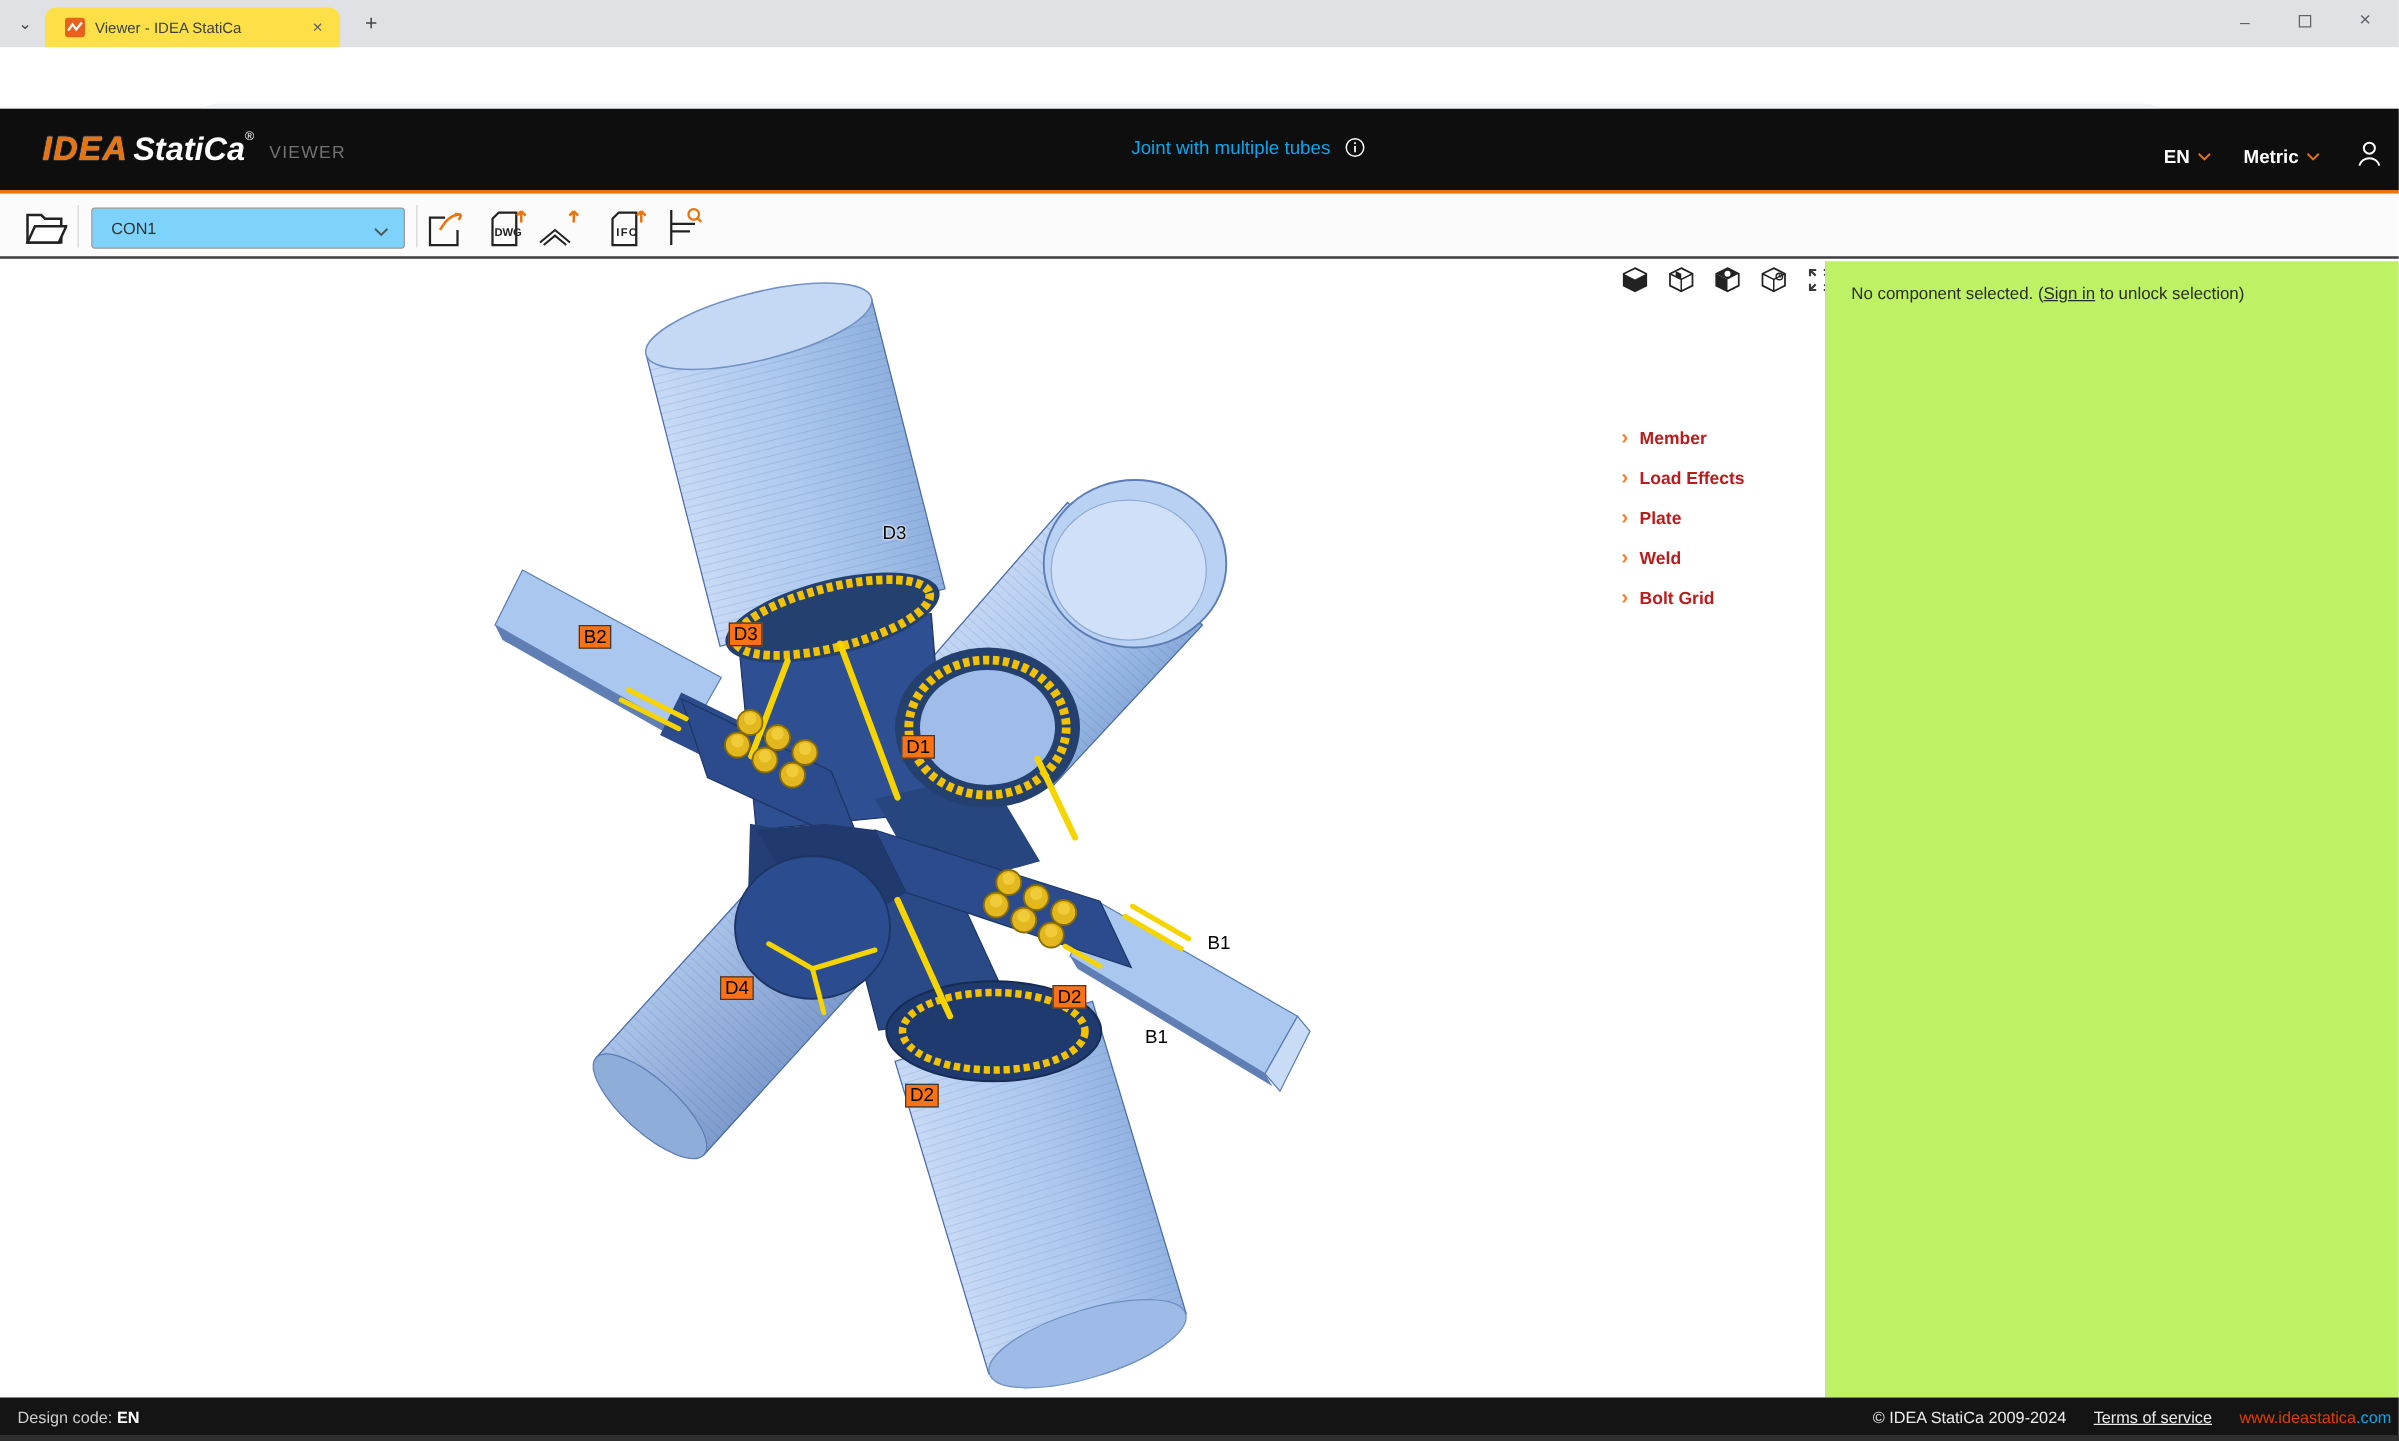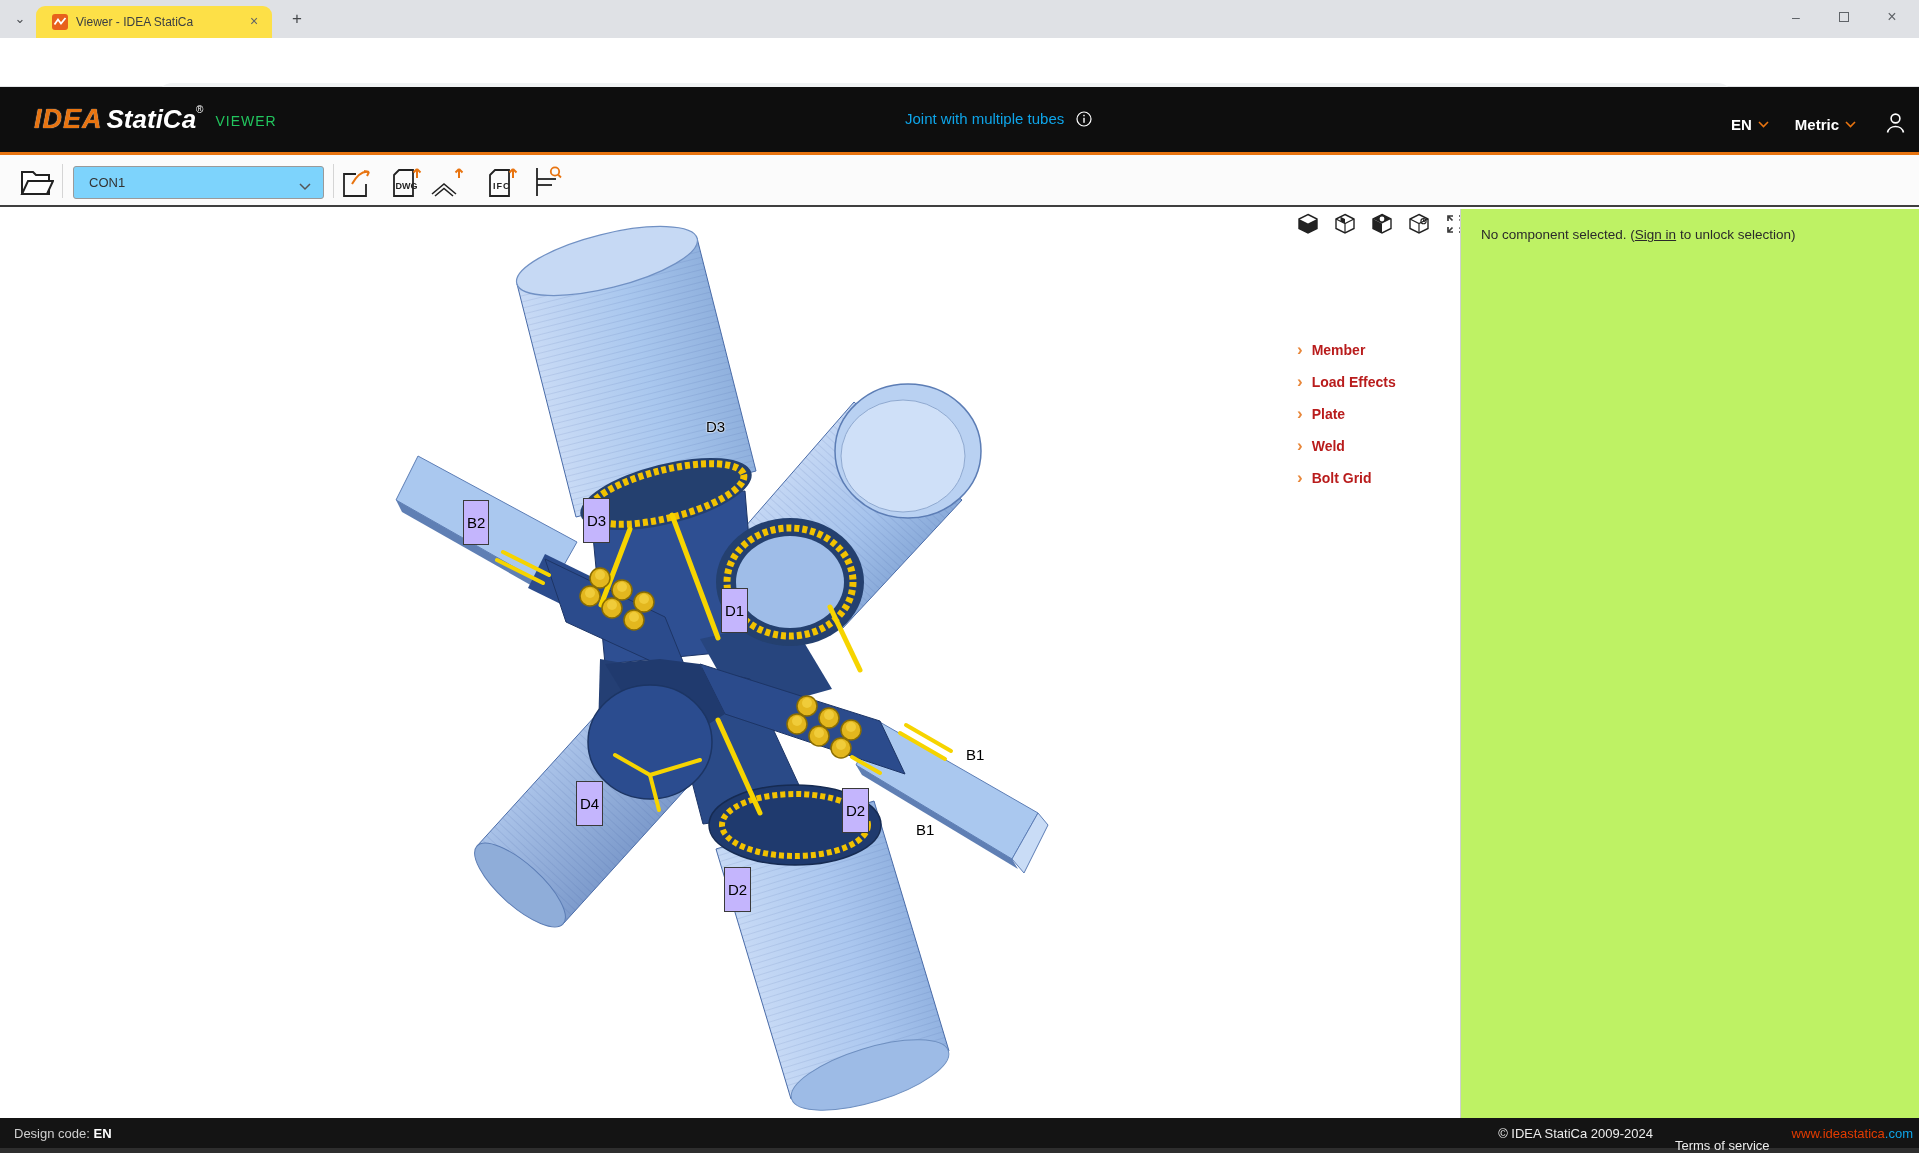--- a/index.html
+++ b/index.html
@@ -46,21 +46,21 @@
   #avatar svg { display:block; margin:3px auto 0; }
   #kebab { left:1888px; top:50px; width:22px; height:26px; color:#5f6368;
     font-size:15px; text-align:center; line-height:26px; cursor:pointer; }
   
   #appheader { left:0; top:87px; width:1919px; height:65px; background:#0e0e0e; }
   #logo { left:34px; top:17px; height:30px; cursor:pointer; white-space:nowrap; }
   #logo .idea { font-style:italic; font-weight:bold; font-size:27px; color:#e87410;
     letter-spacing:1px; text-shadow:0 0 1px #fff; }
   #logo .statica { font-style:italic; font-weight:bold; font-size:26px; color:#fff; margin-left:4px; }
   #logo .reg { font-size:10px; color:#fff; vertical-align:top; }
-  #logo .product { font-size:14px; color:#22c55e; margin-left:12px;
+  #logo .product { font-size:14px; color:#737373; margin-left:12px;
     letter-spacing:1px; vertical-align:2px; }
   #proj-title { top:23px; left:905px; color:#0ea5e9; font-size:15px; white-space:nowrap; }
   #proj-title .info { display:inline-block; margin-left:8px; vertical-align:-3px; cursor:pointer; }
   #hdr-right { top:24px; right:12px; display:flex; align-items:center; gap:0; }
   .hdr-dd { color:#fff; font-size:15px; font-weight:bold; cursor:pointer; display:flex;
     align-items:center; gap:6px; }
   .chev-o svg { display:block; }
   #lang-dd { margin-right:26px; }
   #units-dd { margin-right:28px; }
   #user-ic { cursor:pointer; }
@@ -83,30 +83,30 @@
   #status-line a { color:#2a2a2a; text-decoration:underline; cursor:pointer; }
   #viewcubes { left:1296px; top:212px; display:flex; gap:13px; align-items:center; }
   .vcube { width:24px; height:24px; cursor:pointer; }
   #sections { left:1297px; top:334px; width:150px; }
   .sec { display:flex; align-items:center; gap:9px; height:32px; cursor:pointer; }
   .sec .chev { color:#e8873a; font-size:17px; font-weight:bold; line-height:16px; }
   .sec .slabel { font-size:14px; font-weight:bold; color:#b91c1c; }
   
   .mlabel { position:absolute; font-size:15px; color:#000;
     text-shadow:0 0 2px #fff,0 0 2px #fff; white-space:nowrap; }
-  .mlabel.boxed { background:#c4b5fd; border:1px solid #3a3a3a; padding:13px 3px;
+  .mlabel.boxed { background:#f97316; border:1px solid #3a3a3a; padding:0 3px;
     line-height:17px; text-shadow:none; }
   
   #footer { left:0; top:1118px; width:1919px; height:35px; background:#141414;
     border-bottom:5px solid #2e2e2e; color:#e8e8e8; font-size:13px; }
   #design-code { position:absolute; left:14px; top:8px; color:#cfcfcf; }
   #design-code b { color:#fff; }
   #footer-right { position:absolute; right:6px; top:8px; display:flex; gap:22px; }
   #footer-right .copy { color:#ededed; }
-  #footer-right .terms { color:#ededed; cursor:pointer;margin-top:12px; }
+  #footer-right .terms { color:#ededed; text-decoration:underline; cursor:pointer; }
   #site-link { cursor:pointer; }
 </style>
 </head>
 <body>
 
 <div id="tabstrip" class="abs">
   <div id="tab-search" class="abs">⌄</div>
   <div id="tab" class="abs">
     <svg id="tab-favicon" class="abs" width="16" height="16" viewBox="0 0 16 16">
       <rect x="0" y="0" width="16" height="16" rx="3" fill="#e8611c"></rect>

